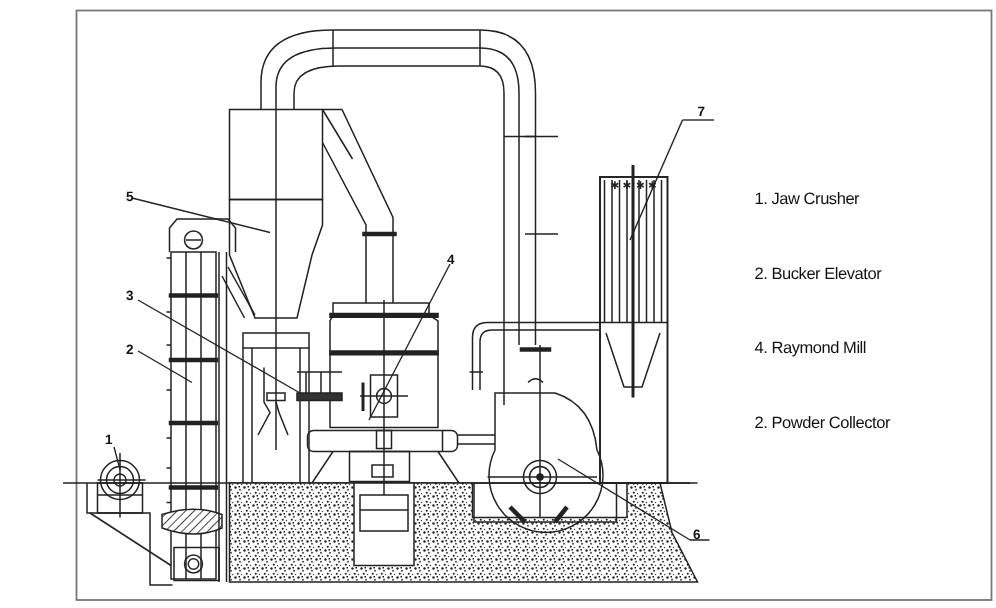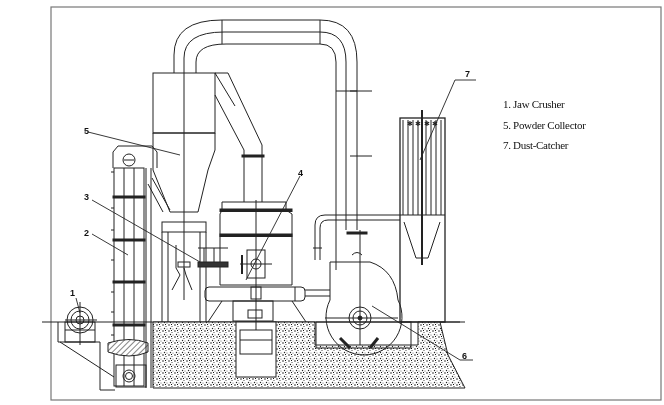--- a/index.html
+++ b/index.html
@@ -1,19 +1,19 @@
 <!DOCTYPE html>
 <html><head>
 <meta charset="utf-8">
 <style>
   html, body { margin: 0; padding: 0; background: #ffffff; }
   body { width: 664px; height: 405px; position: relative; overflow: hidden; font-family: "Liberation Sans", sans-serif; }
   #diagram { position: absolute; left: 0; top: 0; }
   .legend { position: absolute; left: 503px; top: 94px; }
-  .legend-item { font-family: Liberation Serif, serif; font-size: 11px; color: #111; height: 20.5px; line-height: 20.5px; letter-spacing: -0.3px; white-space: nowrap; }
+  .legend-item { font-family: Liberation Sans, sans-serif; font-size: 11px; color: #111; height: 20.5px; line-height: 20.5px; letter-spacing: -0.3px; white-space: nowrap; margin-top: 29px; }
   .callout { font-family: "Liberation Sans", sans-serif; font-size: 9px; font-weight: bold; fill: #111; }
 </style>
 </head>
 <body>
 
 <svg id="diagram" width="664" height="405" viewBox="0 0 664 405" xmlns="http://www.w3.org/2000/svg">
   <defs>
     <pattern id="gravel" width="6" height="6" patternUnits="userSpaceOnUse">
       <rect width="6" height="6" fill="#ffffff"></rect>
       <circle cx="1" cy="1" r="0.8" fill="#222"></circle>
@@ -191,15 +191,16 @@
   <text class="callout" x="84" y="236">2</text>
   <text class="callout" x="84" y="200">3</text>
   <text class="callout" x="298" y="176">4</text>
   <text class="callout" x="84" y="134">5</text>
   <text class="callout" x="462" y="359">6</text>
   <text class="callout" x="465" y="77">7</text>
 </svg>
 
 <div class="legend">
   <div class="legend-item">1. Jaw  Crusher</div>
-  <div class="legend-item">5. Powder Collector</div>
-  <div class="legend-item">7. Dust-Catcher</div>
+  <div class="legend-item">2. Bucker Elevator</div>
+  <div class="legend-item">4. Raymond Mill</div>
+  <div class="legend-item">2. Powder Collector</div>
 </div>
 
 </body></html>

